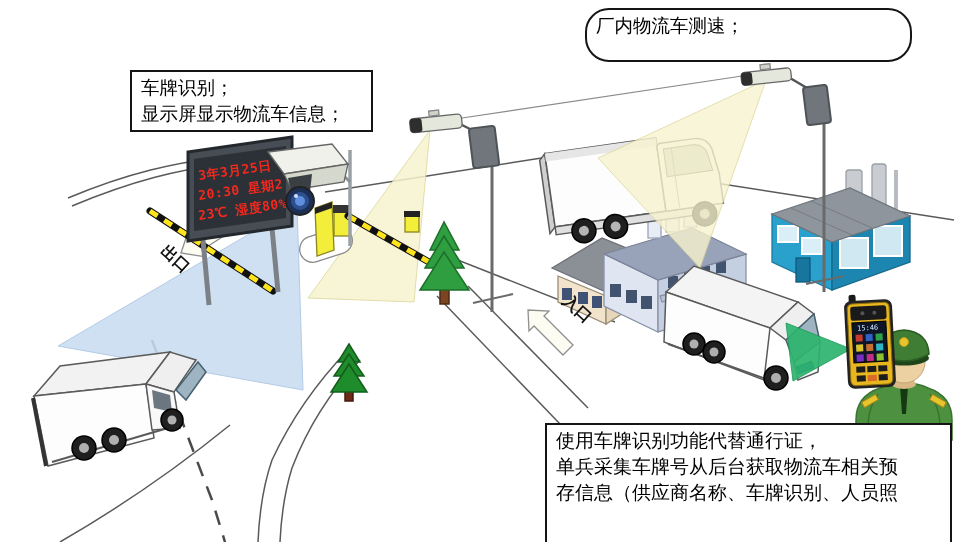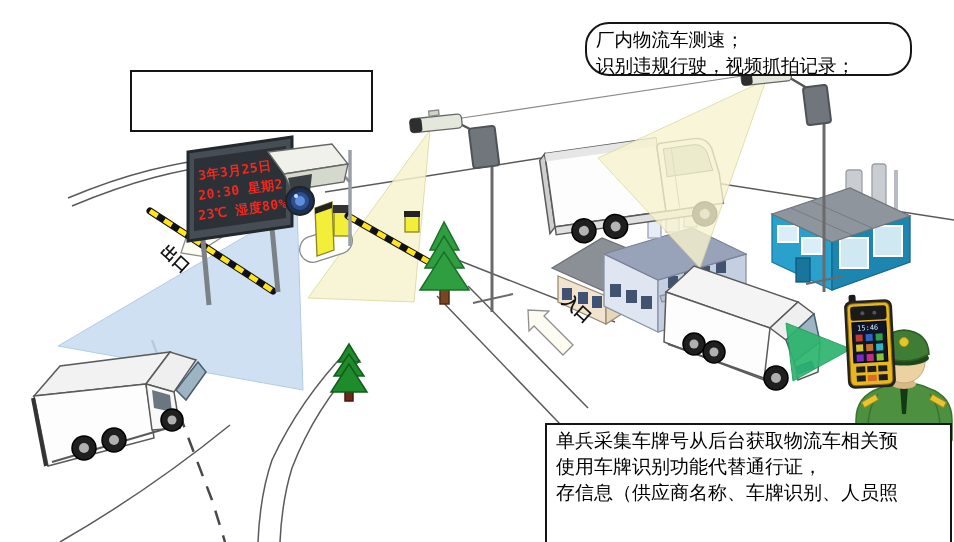--- a/index.html
+++ b/index.html
@@ -4,21 +4,21 @@
 <style>
   html,body{margin:0;padding:0;background:#ffffff;}
   .stage{position:relative;width:954px;height:542px;overflow:hidden;background:#ffffff;
          font-family:"Liberation Sans",sans-serif;}
   .stage svg{position:absolute;left:0;top:0;}
   .note{position:absolute;box-sizing:border-box;background:#ffffff;border:2px solid #151515;
         padding:3px 9px;color:#000;font-size:18.5px;line-height:1.42;font-weight:500;
         white-space:nowrap;}
   .note div{white-space:nowrap;}
   #note-plate{left:130px;top:70px;width:243px;height:62px;}
-  #note-speed{left:585px;top:22px;width:327px;height:54px;border-radius:24px;}
+  #note-speed{left:585px;top:8px;width:327px;height:54px;border-radius:24px;}
   #note-handheld{left:545px;top:423px;width:407px;height:130px;font-size:19px;line-height:1.38;}
 </style>
 </head>
 <body>
 
 <div class="stage">
 <svg width="954" height="542" viewBox="0 0 954 542">
 
   <g fill="none" stroke="#5a5a5a" stroke-width="1.5">
     <path d="M68,198 C130,172 175,163 222,157"></path>
@@ -251,25 +251,26 @@
     <rect x="855" y="366" width="9" height="6" fill="#1d1d1d"></rect>
     <rect x="866" y="366" width="9" height="6" fill="#1d1d1d"></rect>
     <rect x="877" y="366" width="9" height="6" fill="#1d1d1d"></rect>
     <rect x="855" y="375" width="9" height="6" fill="#1d1d1d"></rect>
     <rect x="866" y="375" width="9" height="6" fill="#d86a2a"></rect>
     <rect x="877" y="375" width="9" height="6" fill="#1d1d1d"></rect>
   </g>
 </svg>
 
 <div class="note" id="note-plate">
+  <div>车牌识别；</div>
+  <div>显示屏显示物流车信息；</div>
 </div>
 
 <div class="note" id="note-speed">
   <div>厂内物流车测速；</div>
-  <div>识别违规行驶，视频抓拍记录；</div>
 </div>
 
 <div class="note" id="note-handheld">
+  <div>使用车牌识别功能代替通行证，</div>
   <div>单兵采集车牌号从后台获取物流车相关预</div>
-  <div>使用车牌识别功能代替通行证，</div>
   <div>存信息（供应商名称、车牌识别、人员照</div>
 </div>
 </div>
 
 </body></html>

